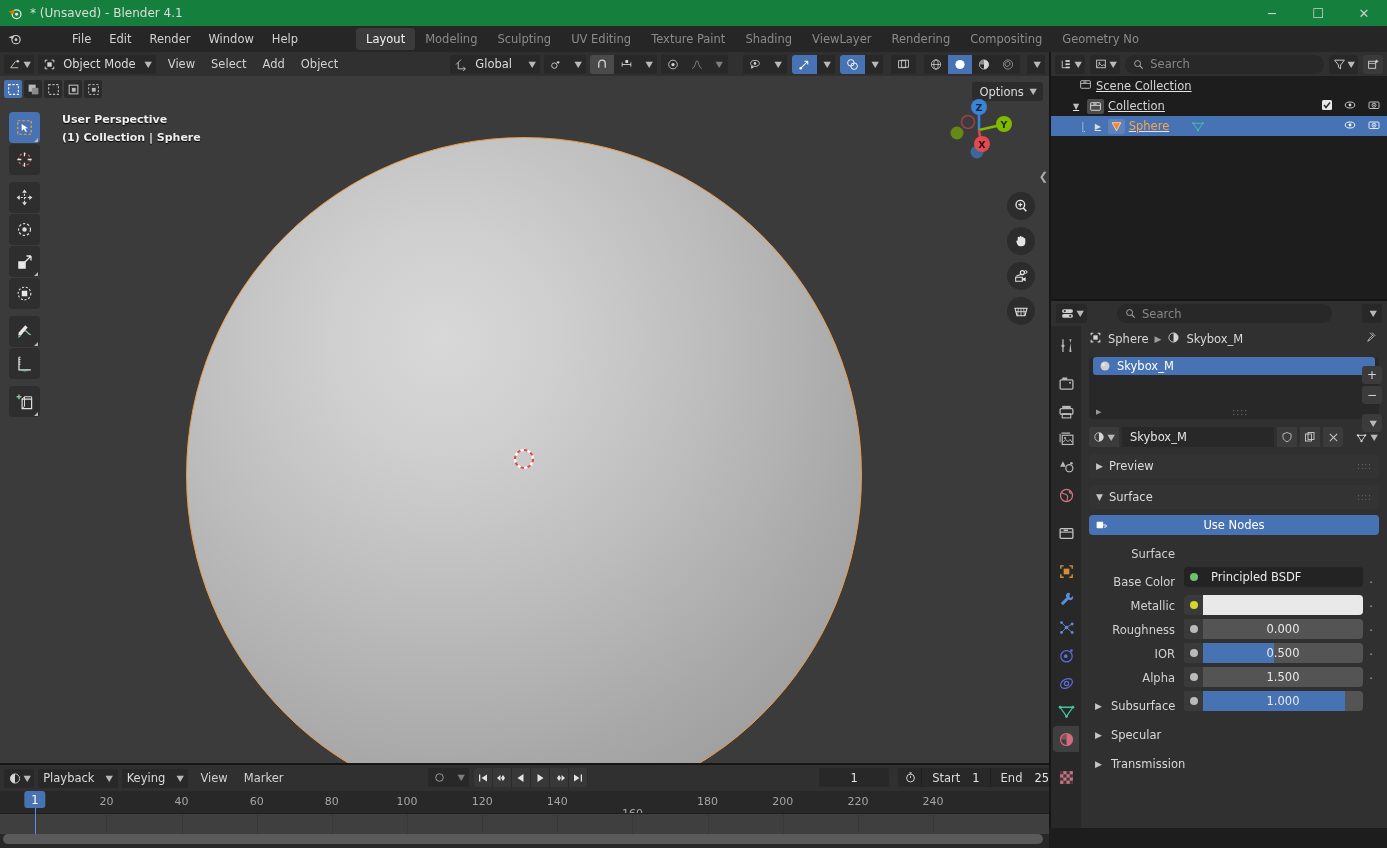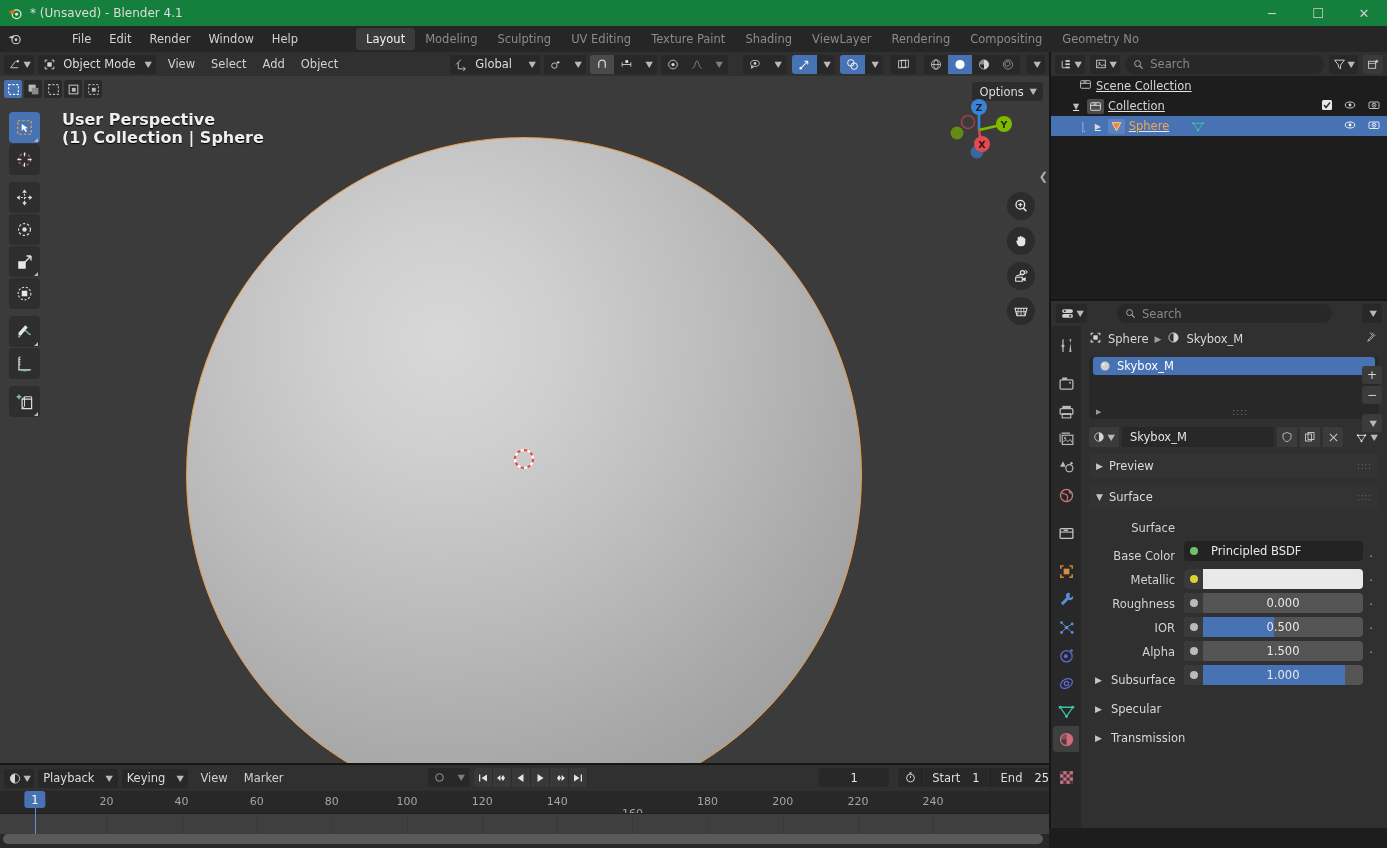--- a/index.html
+++ b/index.html
@@ -63,21 +63,21 @@
 
   .toolhdr { position:absolute; left:4px; top:28px; display:flex; gap:2px; }
   .toolhdr .tbtn { width:18px; height:18px; border-radius:2px; background:#2a2a2a;
     display:flex; align-items:center; justify-content:center; }
   .toolhdr .tbtn.on { background:#4772b3; }
 
   .options-btn { position:absolute; right:6px; top:30px; background:#2c2c2c;
     border-radius:3px; height:19px; display:flex; align-items:center;
     padding:0 7px; color:#dcdcdc; font-size:11.5px; }
 
-  .vp-text { position:absolute; left:62px; top:59px; font-size:16px;
+  .vp-text { position:absolute; left:62px; top:59px; font-size:11px;
     color:#efefef; font-weight:bold; text-shadow:0 1px 1px #000; line-height:18px;}
 
   
   .toolcol { position:absolute; left:9px; top:60px; display:flex;
     flex-direction:column; gap:2px; width:31px; }
   .toolcol .grp { display:flex; flex-direction:column; gap:1px; margin-bottom:5px; }
   .tool { width:31px; height:31px; background:#2e2e2e; border-radius:4px;
     display:flex; align-items:center; justify-content:center; position:relative; }
   .tool.on { background:#4772b3; }
   .tool .corner { position:absolute; right:2px; bottom:1px; width:0; height:0;
@@ -1136,20 +1136,29 @@
         <span>Preview</span>
         <span class="grip">::::</span>
       </div>
 
       <div class="panel-hdr">
         <span class="arrow">▼</span>
         <span>Surface</span>
         <span class="grip">::::</span>
       </div>
 
+      <div class="usenodes">
+        <span class="lic">
+          <svg width="13" height="13" viewBox="0 0 24 24">
+              <rect x="3" y="5" width="12" height="12" rx="1.5" fill="#ffffff"></rect>
+              <path d="M15 11 h4 a2 2 0 0 1 0 4 h-2" fill="none" stroke="#ffffff" stroke-width="1.8"></path>
+            </svg>
+        </span>
+        <span>Use Nodes</span>
+      </div>
 
       <div class="prop-row" style="margin-top:9px;">
         <div class="plabel">Surface</div>
         <div class="pfield dark">
           <div class="pdot" style="background:transparent;">
             <span style="width:8px;height:8px;border-radius:50%;background:#6ec26e;display:block;"></span>
           </div>
           <div class="ptext left">Principled BSDF</div>
         </div>
         <div class="after"></div>

